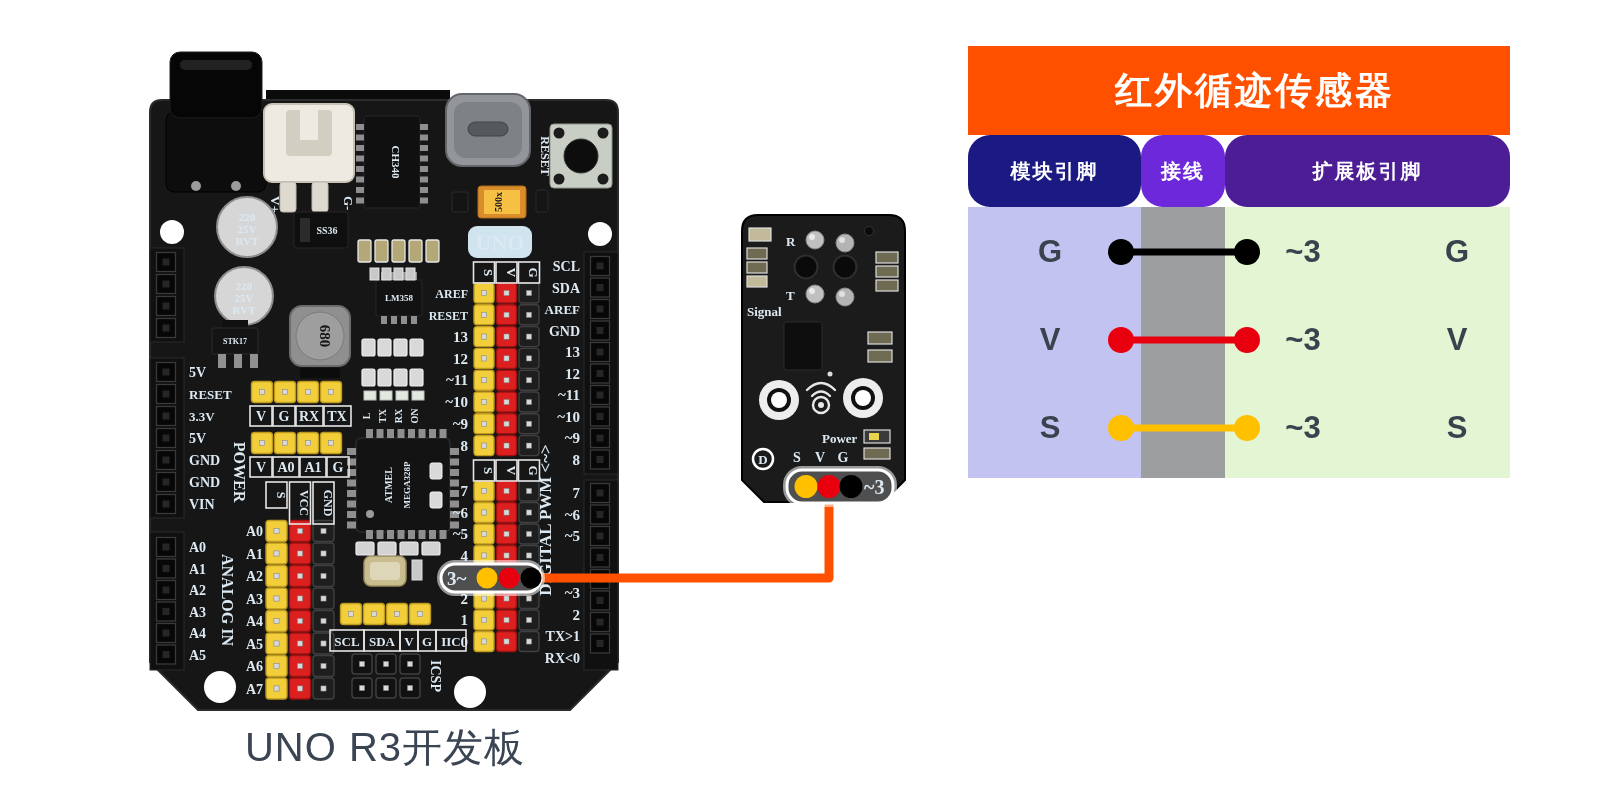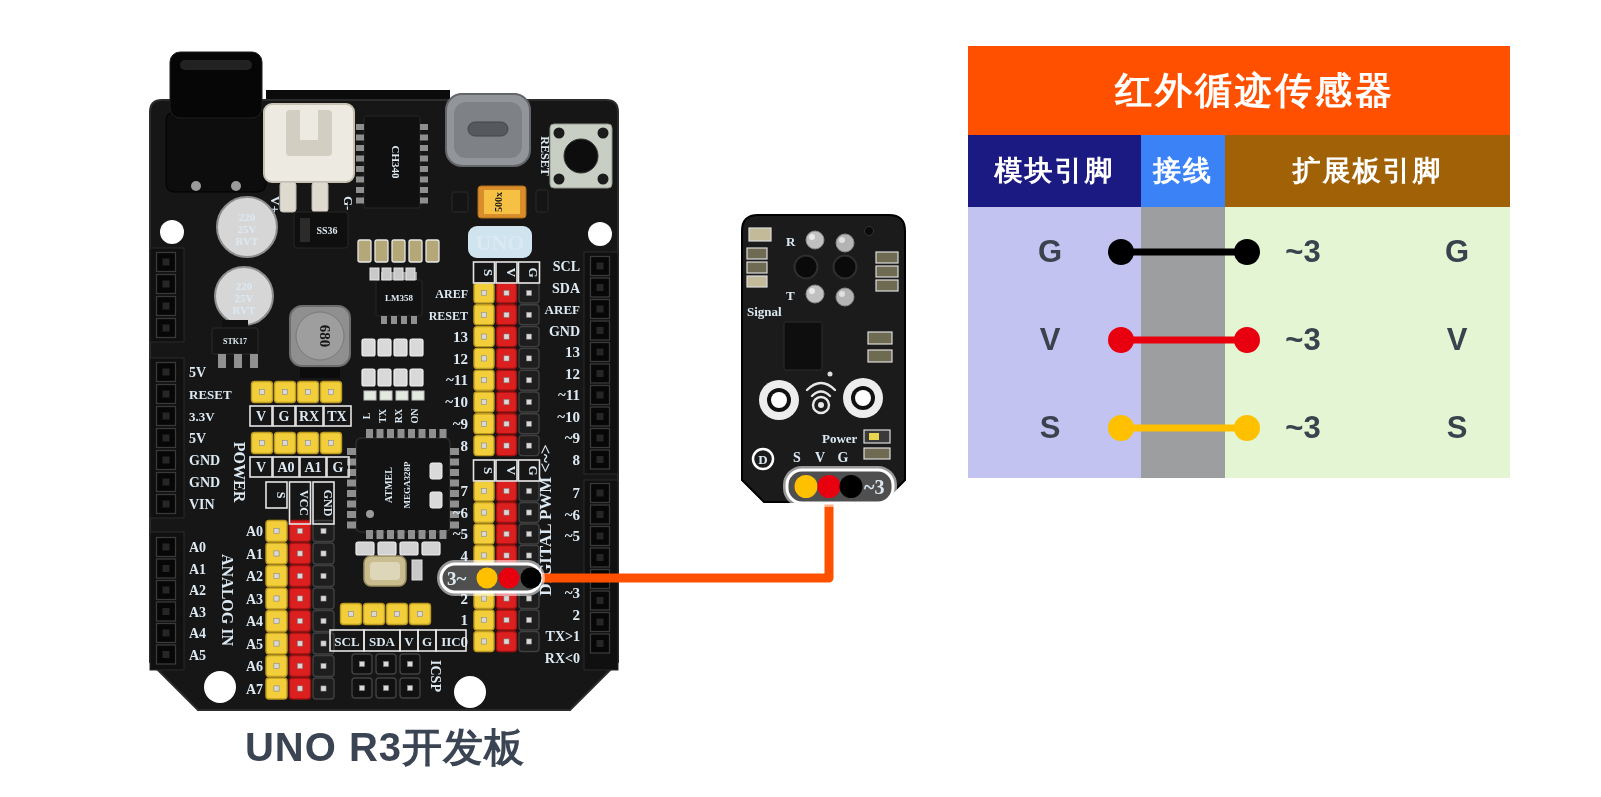--- a/index.html
+++ b/index.html
@@ -11,28 +11,28 @@
   .t10{font-size:10px}.t11{font-size:11px}.t12{font-size:12px}.t13{font-size:13px}
   .t14{font-size:14px}.t15{font-size:15px}.t16{font-size:16px}.t17{font-size:17px}.t22{font-size:22px}
   .mid{text-anchor:middle}.end{text-anchor:end}
   .chipTxt{font-family:"DejaVu Sans",sans-serif;font-weight:bold;fill:#9a9a9a;}
   .capTxt{font-family:"Liberation Sans",sans-serif;font-weight:bold;fill:#1b1b1b;font-size:11px;}
   .snsTxt{font-family:"Liberation Sans",sans-serif;font-weight:bold;fill:#F2F2F2;}
   .calloutTxt{font-family:"Liberation Sans",sans-serif;font-weight:bold;fill:#ffffff;font-size:20px;}
   .logoTxt{font-family:"Liberation Sans",sans-serif;font-weight:bold;fill:#141414;}
   
   #board-caption{position:absolute;left:150px;top:720px;width:470px;text-align:center;
-    font-size:40px;font-weight:bold;color:#3A4452;letter-spacing:1px;}
+    font-size:40px;font-weight:normal;color:#3A4452;letter-spacing:1px;}
   
   #wtable{position:absolute;left:968px;top:46px;width:542px;height:432px;}
   .wt-title{height:89px;line-height:89px;text-align:center;color:#fff;font-size:37px;
     font-weight:bold;letter-spacing:3px;}
   .wt-head{display:flex;height:72px;}
-  .wt-h{color:#fff;font-size:28px;font-weight:bold;display:flex;align-items:center;
-    justify-content:center;letter-spacing:2px;}
+  .wt-h{color:#fff;font-size:20px;font-weight:bold;display:flex;align-items:center;
+    justify-content:center;letter-spacing:2px;border-radius:22px;}
   .wc0{width:173px}.wc1{width:84px}.wc2{width:285px}
   .wt-body{position:relative;height:271px;}
   .wt-col{position:absolute;top:0;height:271px;}
   .wt-col.wc0{left:0}.wt-col.wc1{left:173px}.wt-col.wc2{left:257px}
   .wt-wires{position:absolute;left:0;top:0;}
   .wt-pin{position:absolute;width:80px;text-align:center;font-size:31px;font-weight:bold;
     color:#3A424D;transform:translateY(-50%);}
   .rowy0{top:45px}.rowy1{top:133px}.rowy2{top:221px}
   .colmod{left:42px}.colbp{left:295px}.colbpl{left:449px}
 </style>
@@ -757,22 +757,22 @@
     <text class="calloutTxt" x="864" y="494">~3</text>
   </g>
 </svg>
 
 <div id="board-caption">UNO R3开发板</div>
 
 <div id="wtable">
   <div class="wt-title" style="background: rgb(255, 80, 0); padding-left: 32px;">红外循迹传感器</div>
   <div class="wt-head">
     <div class="wt-h wc0" style="background: rgb(26, 26, 130);">模块引脚</div>
-    <div class="wt-h wc1" style="background: #3b82f6;">接线</div>
-    <div class="wt-h wc2" style="background: #a16207;">扩展板引脚</div>
+    <div class="wt-h wc1" style="background: #6d28d9;">接线</div>
+    <div class="wt-h wc2" style="background: #4c1d95;">扩展板引脚</div>
   </div>
   <div class="wt-body">
     <div class="wt-col wc0" style="background: rgb(195, 195, 242);"></div>
     <div class="wt-col wc1" style="background: rgb(156, 158, 160);"></div>
     <div class="wt-col wc2" style="background: rgb(227, 245, 211);"></div>
     <svg class="wt-wires" width="542" height="271">
       <line x1="153" y1="45" x2="279" y2="45" stroke-width="7" stroke="#000000"></line>
       <circle cx="153" cy="45" r="13" fill="#000000"></circle>
       <circle cx="279" cy="45" r="13" fill="#000000"></circle>
       <line x1="153" y1="133" x2="279" y2="133" stroke-width="7" stroke="#E8000F"></line>

